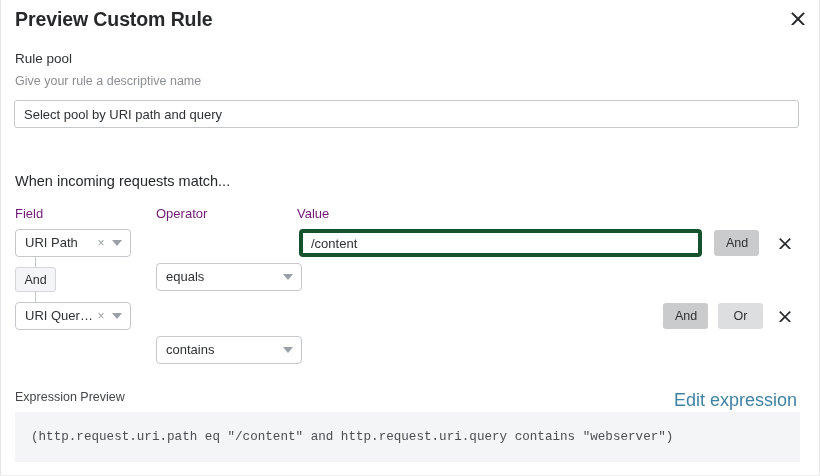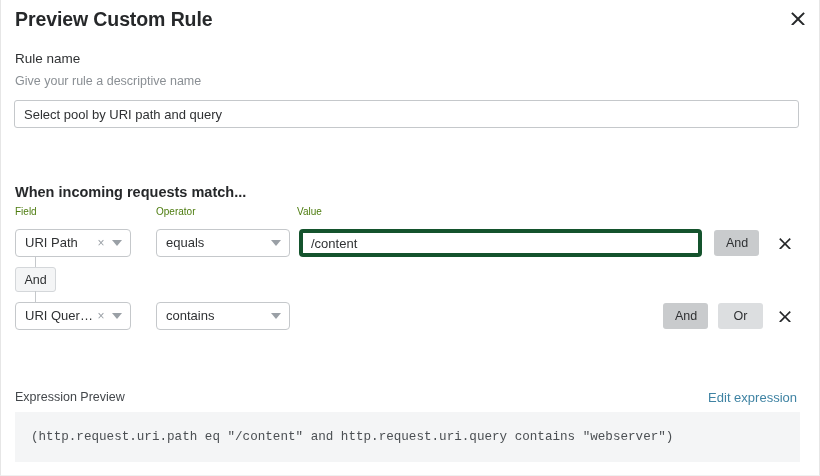--- a/index.html
+++ b/index.html
@@ -85,31 +85,30 @@
     color: #2f3133;
     outline: none;
   }
 
   
   .section-heading {
     position: absolute;
     left: 14px;
     top: 173px;
     font-size: 14.5px;
-    font-weight: bold;
+    font-weight: normal;
     color: #26282a;
-    margin-top: 11px;
   }
 
   
   .col-label {
     position: absolute;
     top: 206px;
-    font-size: 10px;
-    color: #4d7c0f;
+    font-size: 13px;
+    color: #701a75;
   }
   .col-label.field    { left: 14px; }
   .col-label.operator { left: 155px; }
   .col-label.value    { left: 296px; }
 
   
   .cond-row {
     position: absolute;
     left: 0;
     width: 820px;
@@ -157,21 +156,21 @@
     justify-content: center;
   }
   .caret-tri {
     width: 0; height: 0;
     border-left: 5px solid transparent;
     border-right: 5px solid transparent;
     border-top: 6px solid #9aa0a6;
   }
 
   .field-select    { left: 14px;  width: 116px; }
-  .operator-select { left: 155px; width: 134px; }
+  .operator-select { left: 155px; width: 146px; margin-top: 34px; }
 
   .value-input {
     position: absolute;
     height: 28px;
     box-sizing: border-box;
     border: 4px solid #14532d;
     border-radius: 4px;
     background: #fff;
     padding: 0 8px;
     font-family: "Liberation Sans", sans-serif;
@@ -252,21 +251,21 @@
     position: absolute;
     left: 14px;
     top: 390px;
     font-size: 12.5px;
     color: #43474b;
   }
   .expr-edit-link {
     position: absolute;
     right: 22px;
     top: 390px;
-    font-size: 13px;
+    font-size: 18px;
     color: #3f83a3;
     text-decoration: none;
     cursor: pointer;
   }
   .expr-code {
     position: absolute;
     left: 14px;
     top: 412px;
     width: 785px;
     height: 50px;
@@ -287,21 +286,21 @@
 
 <div class="dialog">
 
   <div class="dialog-title">Preview Custom Rule</div>
   <button class="close-btn">
     <svg width="14" height="14" viewBox="0 0 14 14">
       <path d="M1.6 1.2 L7 6.6 L12.4 1.2 L13.8 2.6 L8.4 8 L13.8 13.4 L12.4 14.8 L7 9.4 L1.6 14.8 L0.2 13.4 L5.6 8 L0.2 2.6 Z" fill="#26282a"></path>
     </svg>
   </button>
 
-  <div class="rule-name-label">Rule name</div>
+  <div class="rule-name-label">Rule pool</div>
   <div class="rule-name-help">Give your rule a descriptive name</div>
   <input class="rule-name-input" type="text" value="Select pool by URI path and query" style="">
 
   <div class="section-heading">When incoming requests match...</div>
 
   <div class="col-label field">Field</div>
   <div class="col-label operator">Operator</div>
   <div class="col-label value">Value</div>
 
   <div class="cond-row row1">

